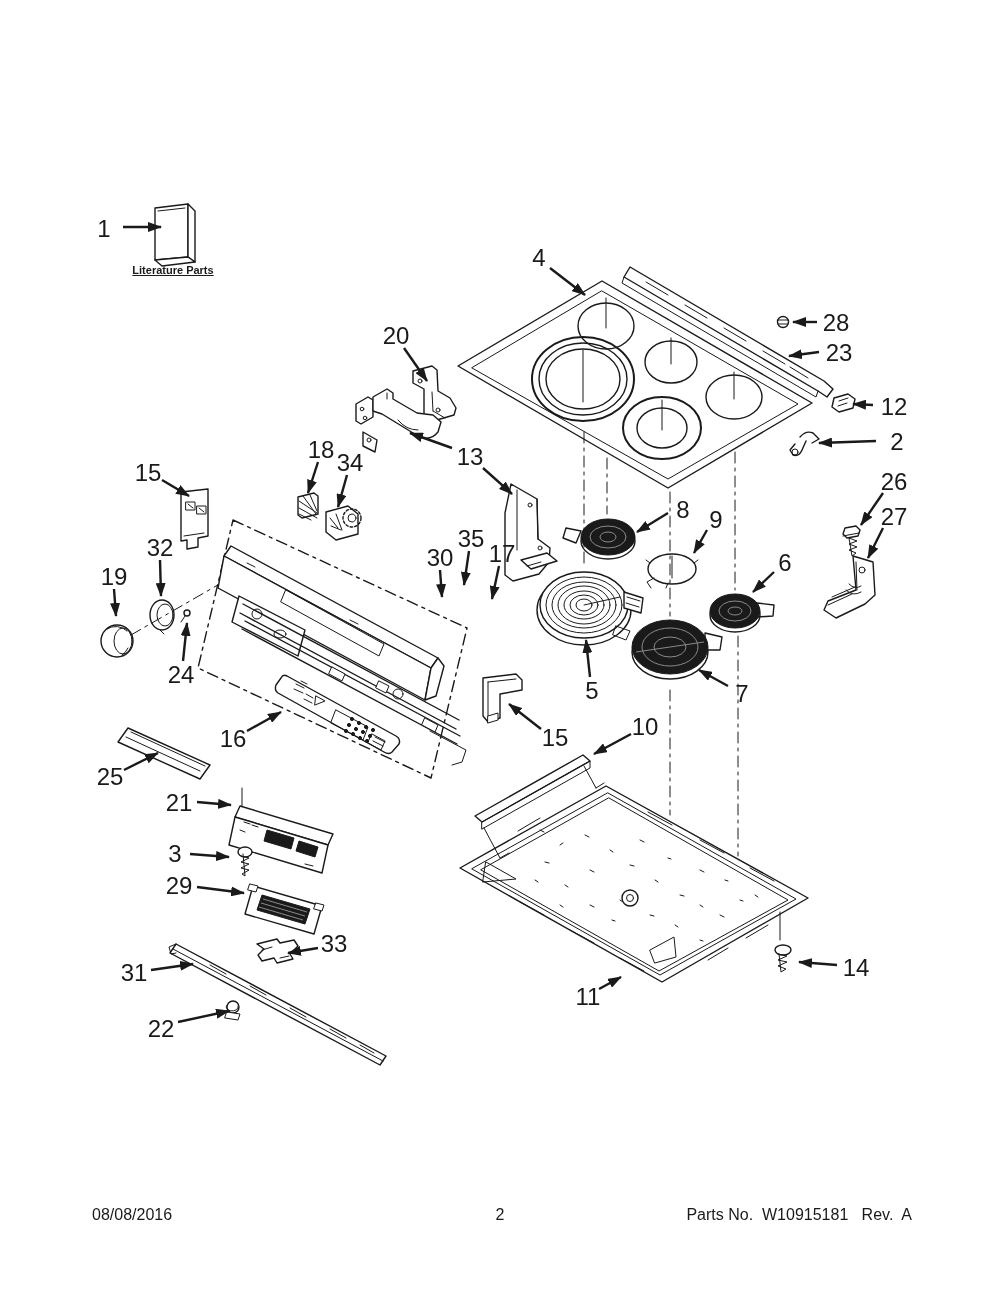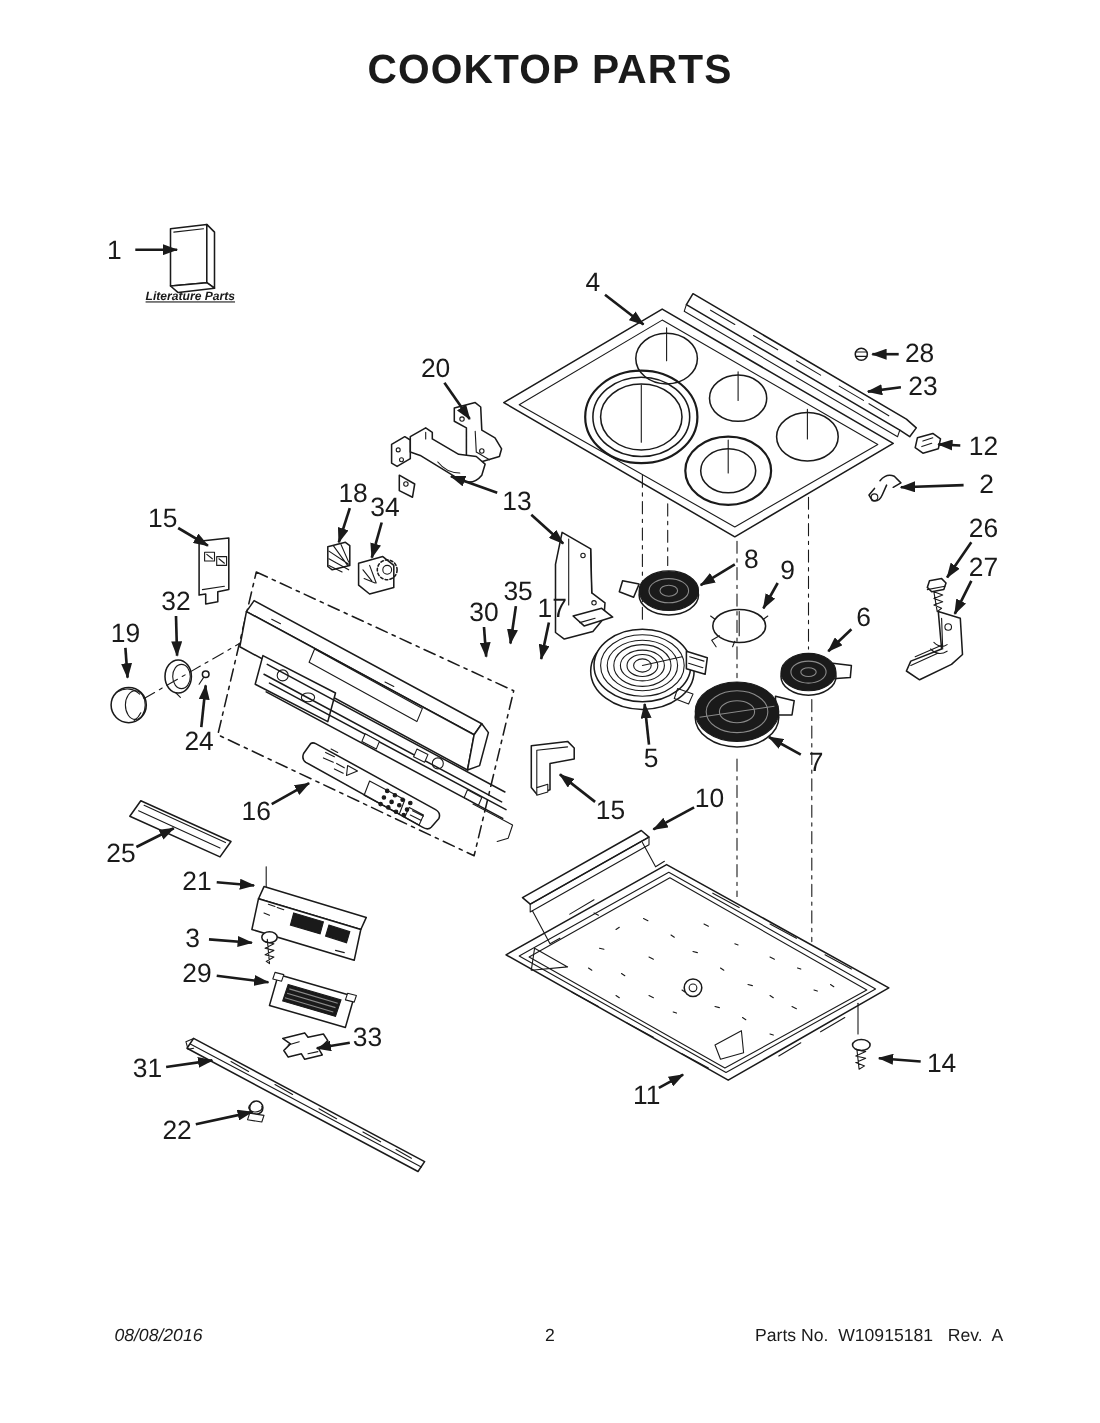--- a/index.html
+++ b/index.html
@@ -1,39 +1,38 @@
 <!DOCTYPE html>
 <html><head>
 <meta charset="utf-8">
 <style>
   html,body{margin:0;padding:0;background:#ffffff;}
   #page{position:relative;width:1000px;height:1294px;background:#fff;font-family:"Liberation Sans",sans-serif;color:#1a1a1a;overflow:hidden;}
   #title{position:absolute;top:42px;left:0;width:1000px;text-align:center;font-size:37px;font-weight:bold;letter-spacing:1px;}
-  #lit-label{position:absolute;left:128px;top:264px;width:90px;text-align:center;font-size:11px;font-weight:bold;text-decoration:underline;font-style:italic;}
+  #lit-label{position:absolute;left:128px;top:264px;width:90px;text-align:center;font-size:11px;font-weight:bold;text-decoration:underline;}
   #footer{position:absolute;left:0;top:1206px;width:1000px;font-size:16px;}
-  #footer .date{position:absolute;left:104px;font-style:italic;}
+  #footer .date{position:absolute;left:92px;}
   #footer .page{position:absolute;left:0;width:1000px;text-align:center;}
   #footer .partno{position:absolute;right:88px;white-space:pre;}
   svg{position:absolute;left:0;top:0;}
   .ln{stroke:#1a1a1a;fill:none;stroke-width:1.4;stroke-linejoin:round;stroke-linecap:round;}
   .thin{stroke-width:1;}
   .thick{stroke-width:2;}
   .wfill{fill:#ffffff;}
   .dark{fill:#1a1a1a;stroke:#1a1a1a;}
   .gray{stroke:#8a8a8a;}
   .dashdot{stroke-dasharray:11 5 3 5;}
   .co-arrow{stroke:#1a1a1a;stroke-width:2.4;}
   .co-num{font-family:"Liberation Sans",sans-serif;font-size:24px;fill:#1a1a1a;text-anchor:middle;dominant-baseline:central;}
 </style>
 </head>
 <body>
 
 <div id="page">
 
-  <div id="title">COOKTOP PARTS</div>
 
   <svg id="art" width="1000" height="1294" viewBox="0 0 1000 1294">
 
     <g>
       <path class="ln wfill" d="M155,208 L188,204 L188,257 L155,260 Z"></path>
       <path class="ln wfill" d="M188,204 L195,211 L195,262 L188,257 Z"></path>
       <path class="ln wfill" d="M155,260 L188,257 L195,262 L162,266 Z"></path>
       <path class="ln thin" d="M158,211 L185,208"></path>
     </g>
 

